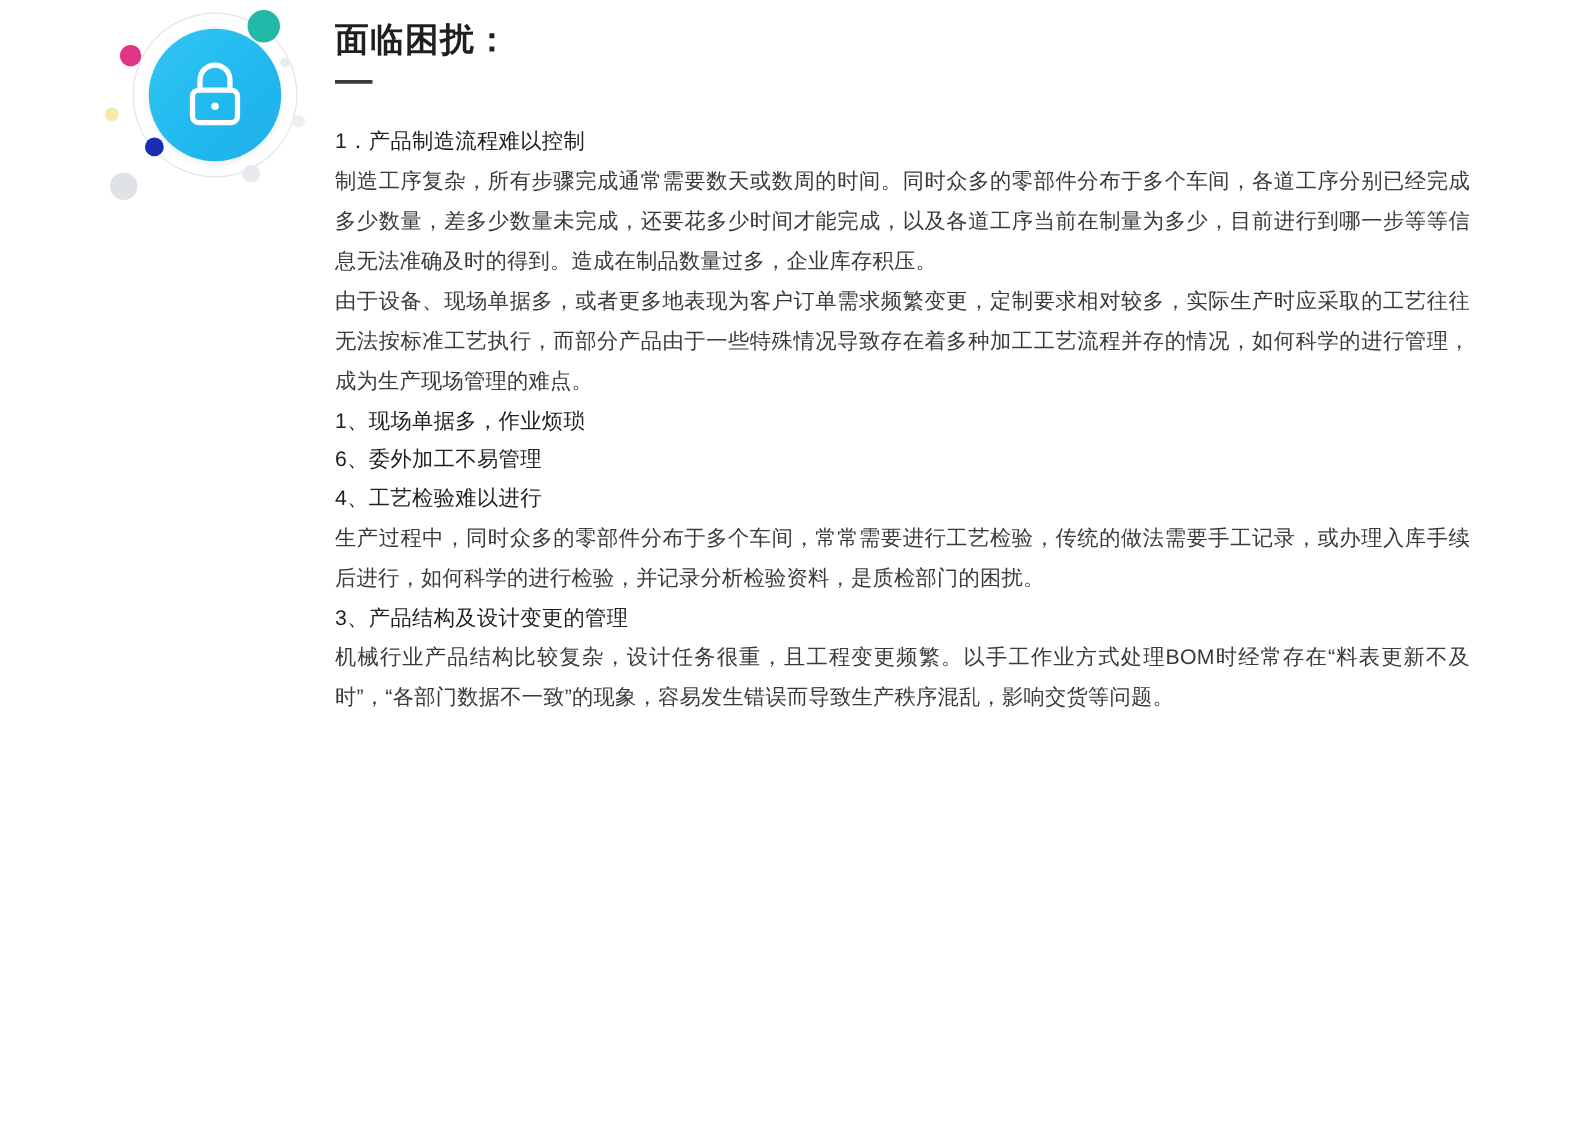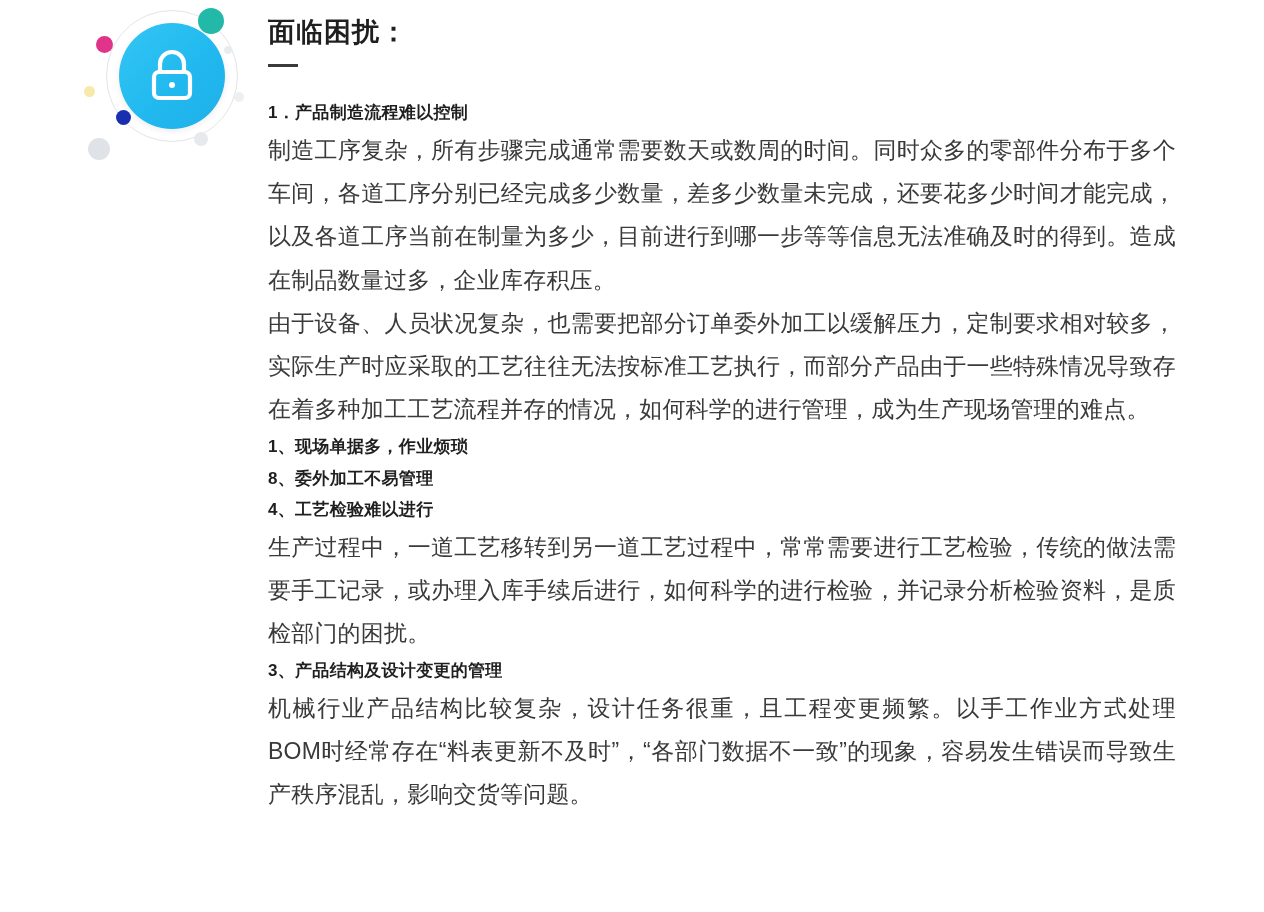--- a/index.html
+++ b/index.html
@@ -89,27 +89,27 @@
   }
   .rule {
     width: 30px;
     height: 3px;
     background: #3a3a3a;
     margin: 0 0 30px 0;
   }
   .section { margin: 0 0 0 0; }
   .section-heading {
     font-size: 17px;
-    font-weight: bold;
+    font-weight: normal;
     color: #1f1f1f;
     line-height: 1.85;
     letter-spacing: 0.3px;
   }
   .section-body {
-    font-size: 23px;
+    font-size: 17px;
     color: #3a3a3a;
     line-height: 1.88;
     letter-spacing: 0.2px;
     text-align: justify;
     text-justify: inter-ideograph;
   }
 </style>
 </head>
 <body>
 
@@ -138,34 +138,34 @@
   <div class="content">
     <h1 class="title">面临困扰：</h1>
     <div class="rule"></div>
 
     <div class="section">
       <div class="section-heading">1．产品制造流程难以控制</div>
       <div class="section-body">制造工序复杂，所有步骤完成通常需要数天或数周的时间。同时众多的零部件分布于多个车间，各道工序分别已经完成多少数量，差多少数量未完成，还要花多少时间才能完成，以及各道工序当前在制量为多少，目前进行到哪一步等等信息无法准确及时的得到。造成在制品数量过多，企业库存积压。</div>
     </div>
 
     <div class="section">
-      <div class="section-body">由于设备、人员状况复杂，也需要把部分订单委外加工以缓解压力，定制要求相对较多，实际生产时应采取的工艺往往无法按标准工艺执行，而部分产品由于一些特殊情况导致存在着多种加工工艺流程并存的情况，如何科学的进行管理，成为生产现场管理的难点。</div>
+      <div class="section-body">由于设备、现场单据多，或者更多地表现为客户订单需求频繁变更，定制要求相对较多，实际生产时应采取的工艺往往无法按标准工艺执行，而部分产品由于一些特殊情况导致存在着多种加工工艺流程并存的情况，如何科学的进行管理，成为生产现场管理的难点。</div>
     </div>
 
     <div class="section">
       <div class="section-heading">1、现场单据多，作业烦琐</div>
     </div>
 
     <div class="section">
-      <div class="section-heading">8、委外加工不易管理</div>
+      <div class="section-heading">6、委外加工不易管理</div>
     </div>
 
     <div class="section">
       <div class="section-heading">4、工艺检验难以进行</div>
-      <div class="section-body">生产过程中，一道工艺移转到另一道工艺过程中，常常需要进行工艺检验，传统的做法需要手工记录，或办理入库手续后进行，如何科学的进行检验，并记录分析检验资料，是质检部门的困扰。</div>
+      <div class="section-body">生产过程中，同时众多的零部件分布于多个车间，常常需要进行工艺检验，传统的做法需要手工记录，或办理入库手续后进行，如何科学的进行检验，并记录分析检验资料，是质检部门的困扰。</div>
     </div>
 
     <div class="section">
       <div class="section-heading">3、产品结构及设计变更的管理</div>
       <div class="section-body">机械行业产品结构比较复杂，设计任务很重，且工程变更频繁。以手工作业方式处理BOM时经常存在“料表更新不及时”，“各部门数据不一致”的现象，容易发生错误而导致生产秩序混乱，影响交货等问题。</div>
     </div>
   </div>
 
 </div>
 

